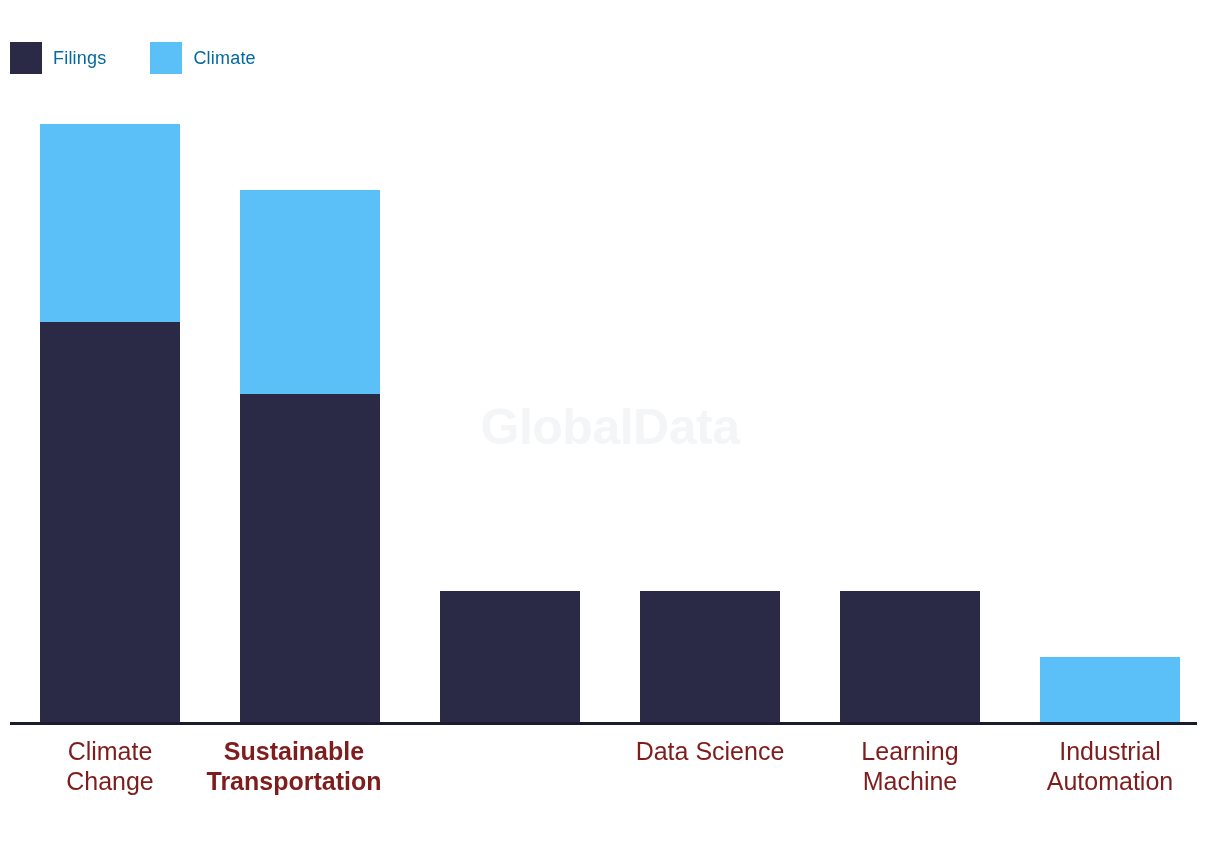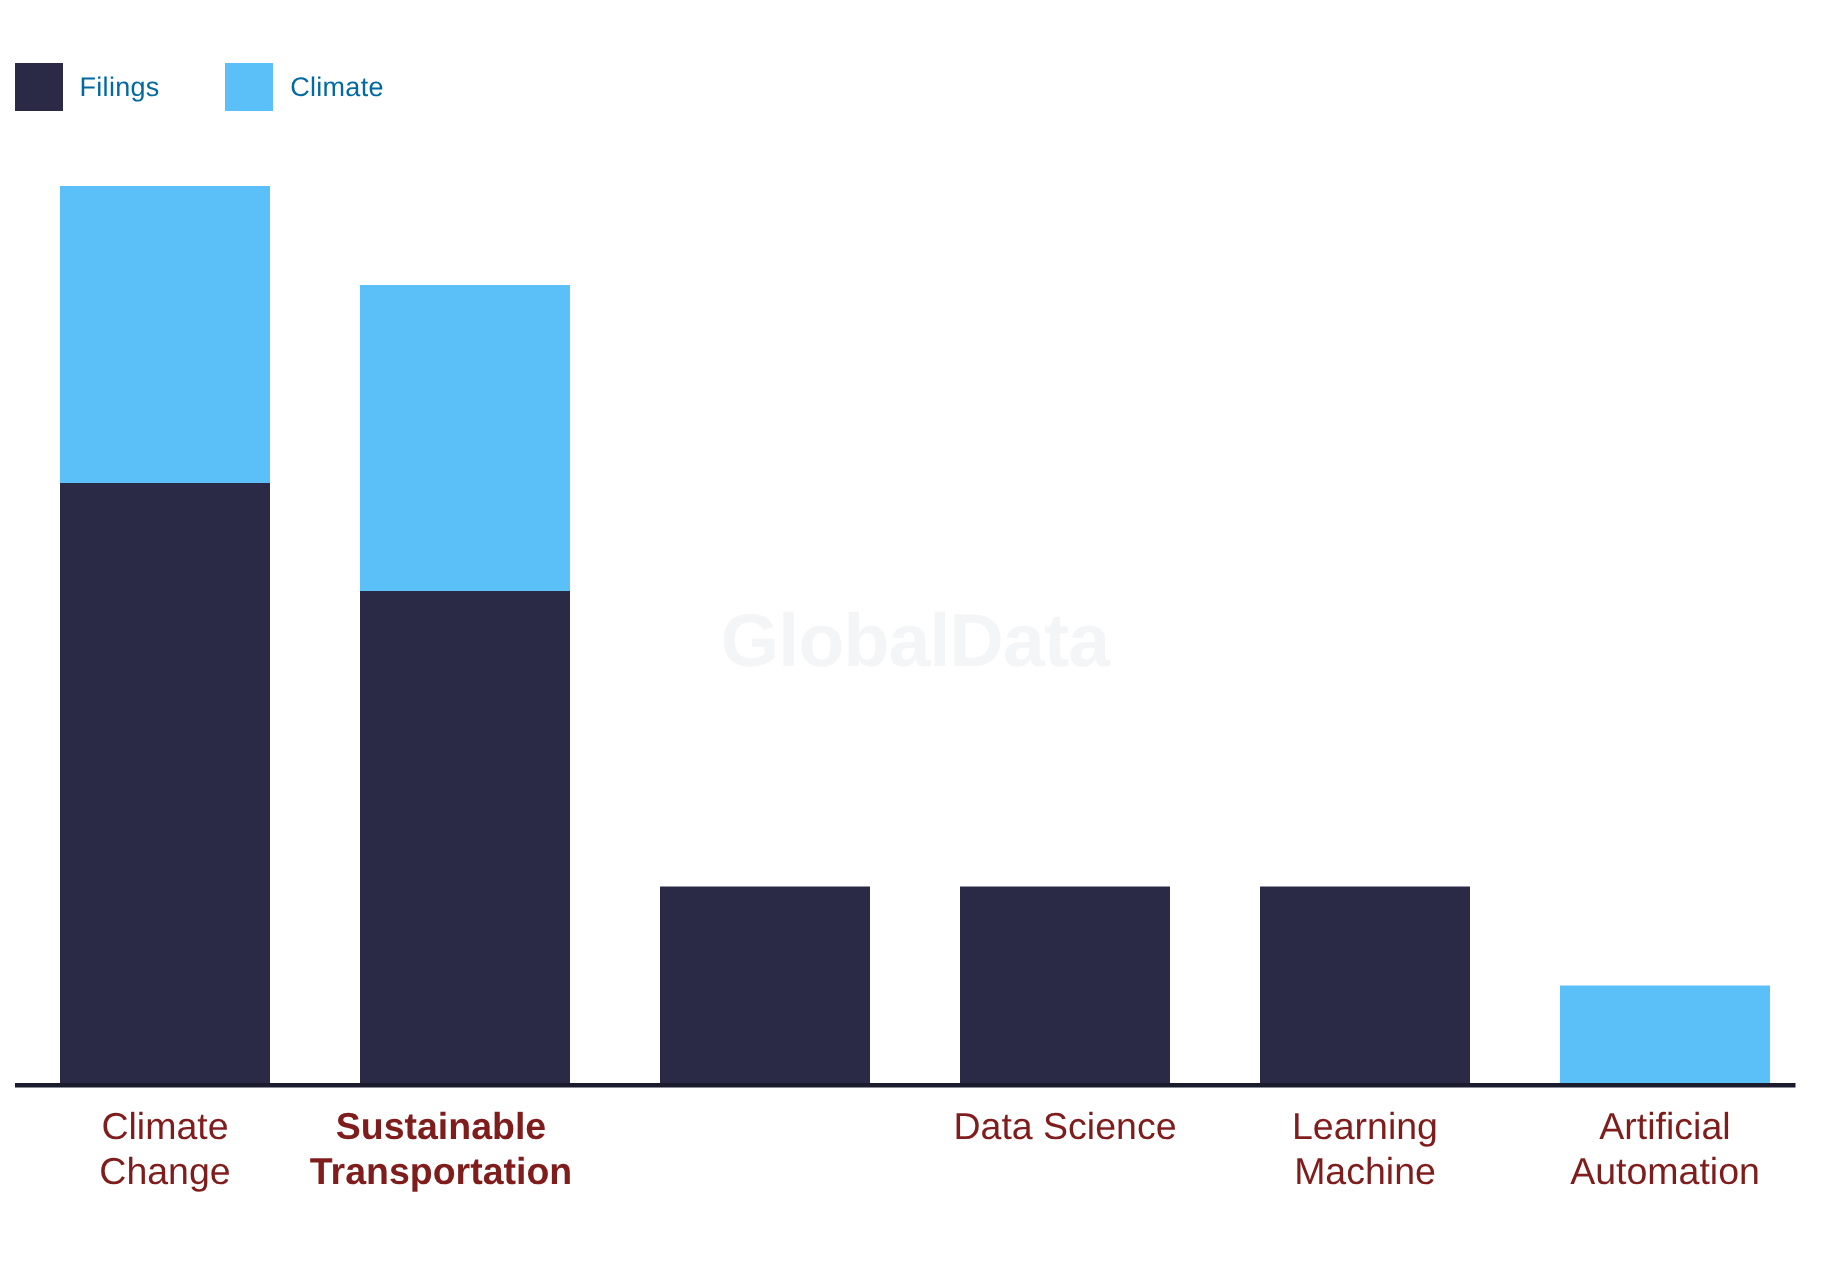--- a/index.html
+++ b/index.html
@@ -171,18 +171,18 @@
         <span>Transportation</span>
       </div>
       <div class="x-label" style="left: 600px;">
         <span>Data Science</span>
       </div>
       <div class="x-label" style="left: 800px;">
         <span>Learning</span>
         <span>Machine</span>
       </div>
       <div class="x-label" style="left: 1000px;">
-        <span>Artificial</span>
+        <span>Industrial</span>
         <span>Automation</span>
       </div>
     </div>
 
 </div>
 
 </body></html>

